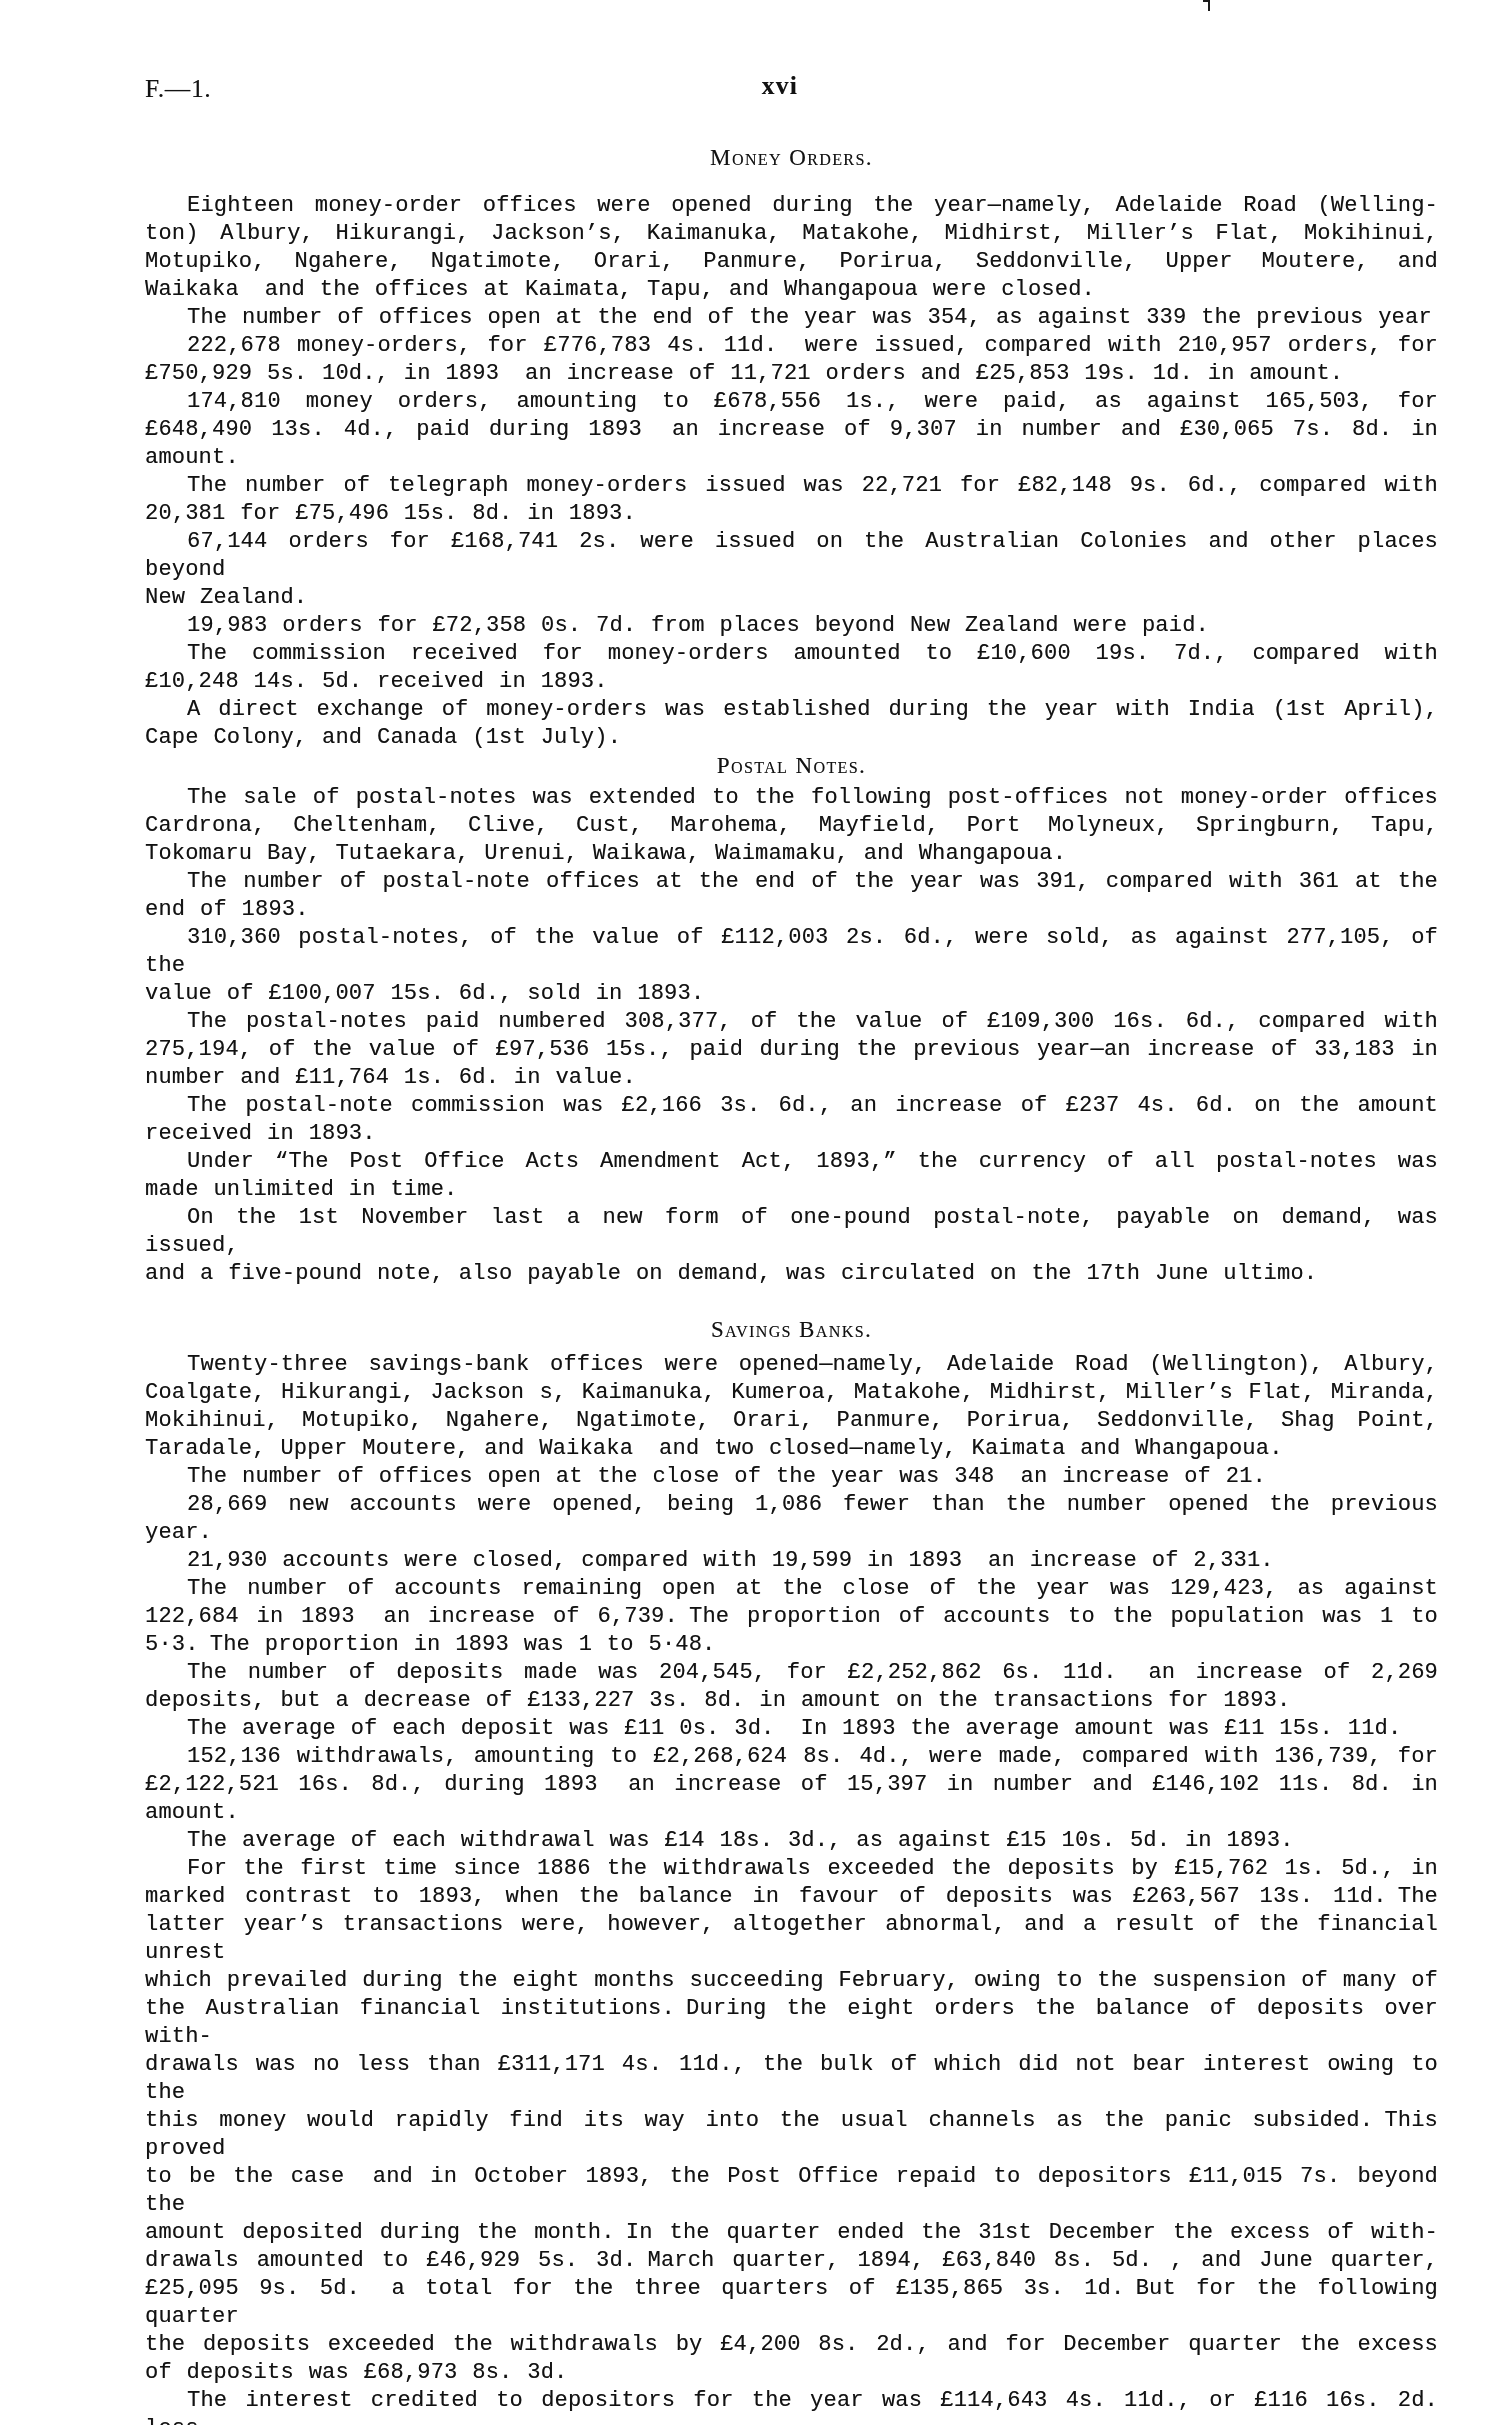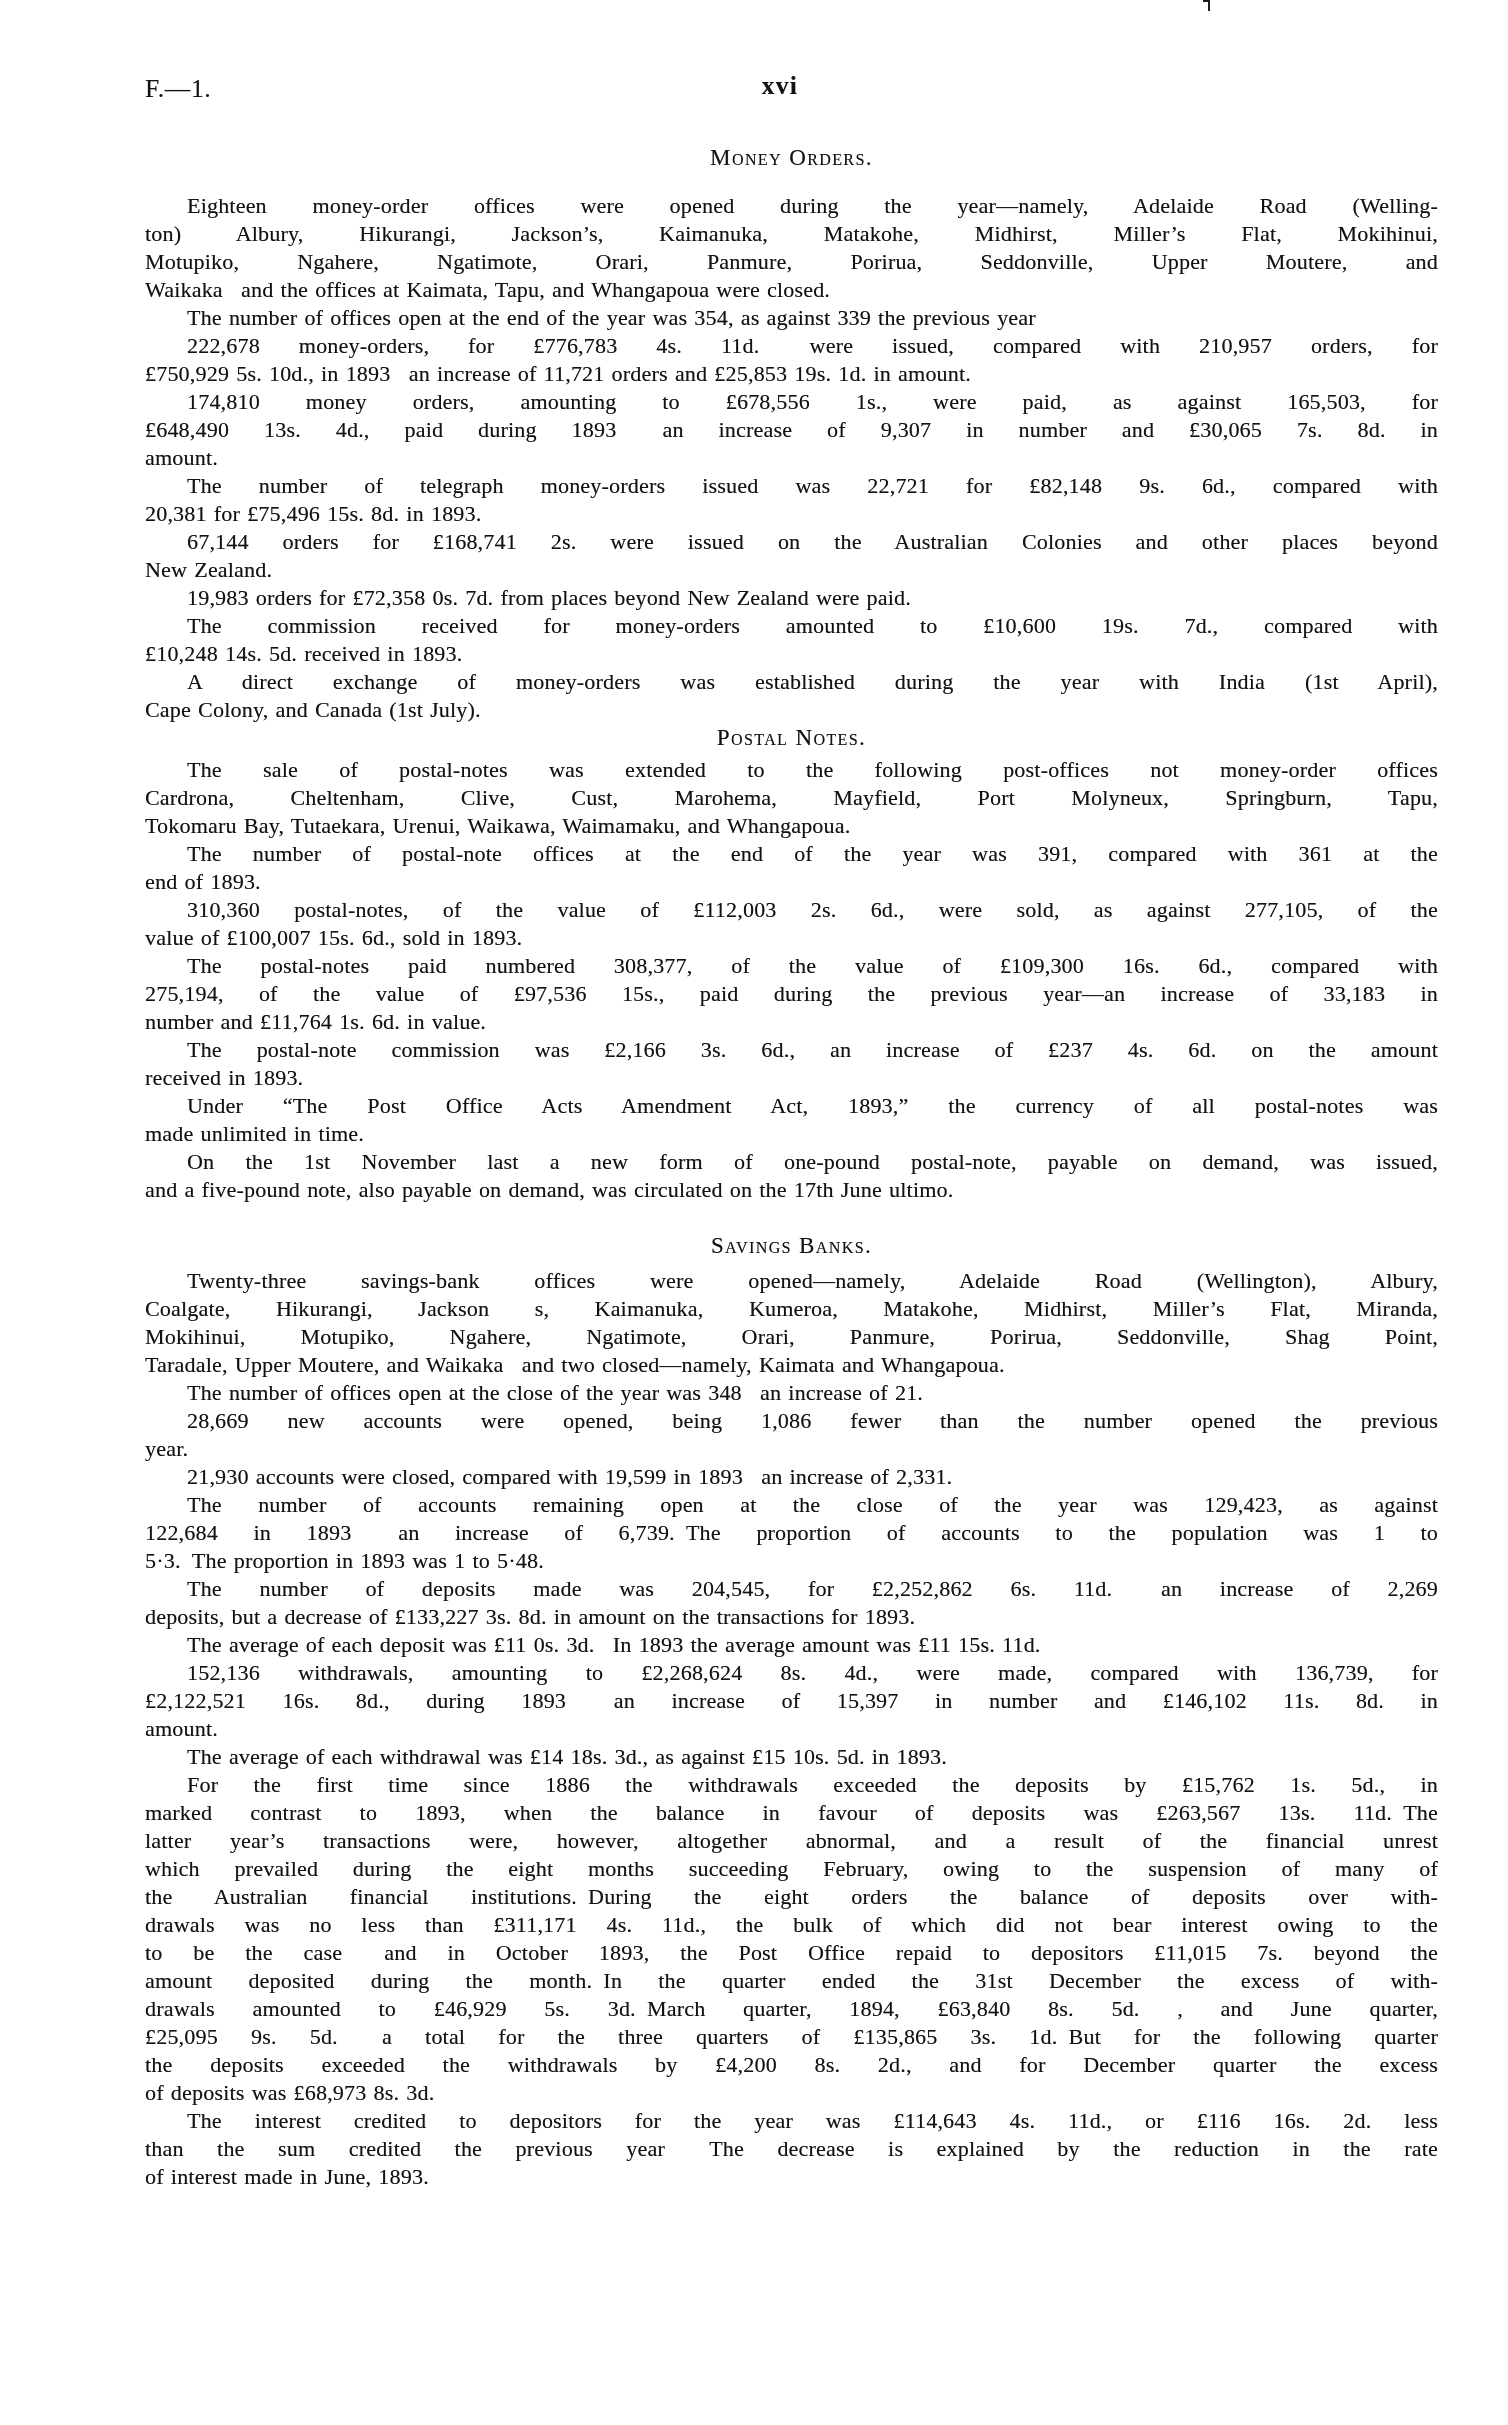--- a/index.html
+++ b/index.html
@@ -56,21 +56,21 @@
   .section-heading {
     font-size: 23px;
     line-height: 28px;
     text-align: center;
     font-variant: small-caps;
     letter-spacing: 1.4px;
   }
   .section-heading.s0 { margin: 68px 0 20px; }
   .section-heading.s1 { margin: 0 0 3.5px; }
   .section-heading.s2 { margin: 28px 0 7px; }
-  .para { margin: 0; }
+  .para { margin: 0; font-family: Liberation Mono, monospace; }
   .line {
     font-size: 22px;
     line-height: 28px;
     letter-spacing: 0.2px;
     word-spacing: 1.4px;
     text-align: justify;
     text-align-last: justify;
     white-space: normal;
   }
   .line.first { text-indent: 42px; }
@@ -194,20 +194,21 @@
       <div class="para">
         <div class="line first last">The average of each withdrawal was £14 18s. 3d., as against £15 10s. 5d. in 1893.</div>
       </div>
       <div class="para">
         <div class="line first">For the first time since 1886 the withdrawals exceeded the deposits by £15,762 1s. 5d., in</div>
         <div class="line">marked contrast to 1893, when the balance in favour of deposits was £263,567 13s. 11d. The</div>
         <div class="line">latter year’s transactions were, however, altogether abnormal, and a result of the financial unrest</div>
         <div class="line">which prevailed during the eight months succeeding February, owing to the suspension of many of</div>
         <div class="line">the Australian financial institutions. During the eight orders the balance of deposits over with-</div>
         <div class="line">drawals was no less than £311,171 4s. 11d., the bulk of which did not bear interest owing to the</div>
+        <div class="line">this money would rapidly find its way into the usual channels as the panic subsided. This proved</div>
         <div class="line">to be the case  and in October 1893, the Post Office repaid to depositors £11,015 7s. beyond the</div>
         <div class="line">amount deposited during the month. In the quarter ended the 31st December the excess of with-</div>
         <div class="line">drawals amounted to £46,929 5s. 3d. March quarter, 1894, £63,840 8s. 5d. , and June quarter,</div>
         <div class="line">£25,095 9s. 5d.  a total for the three quarters of £135,865 3s. 1d. But for the following quarter</div>
         <div class="line">the deposits exceeded the withdrawals by £4,200 8s. 2d., and for December quarter the excess</div>
         <div class="line last">of deposits was £68,973 8s. 3d.</div>
       </div>
       <div class="para">
         <div class="line first">The interest credited to depositors for the year was £114,643 4s. 11d., or £116 16s. 2d. less</div>
         <div class="line">than the sum credited the previous year  The decrease is explained by the reduction in the rate</div>

